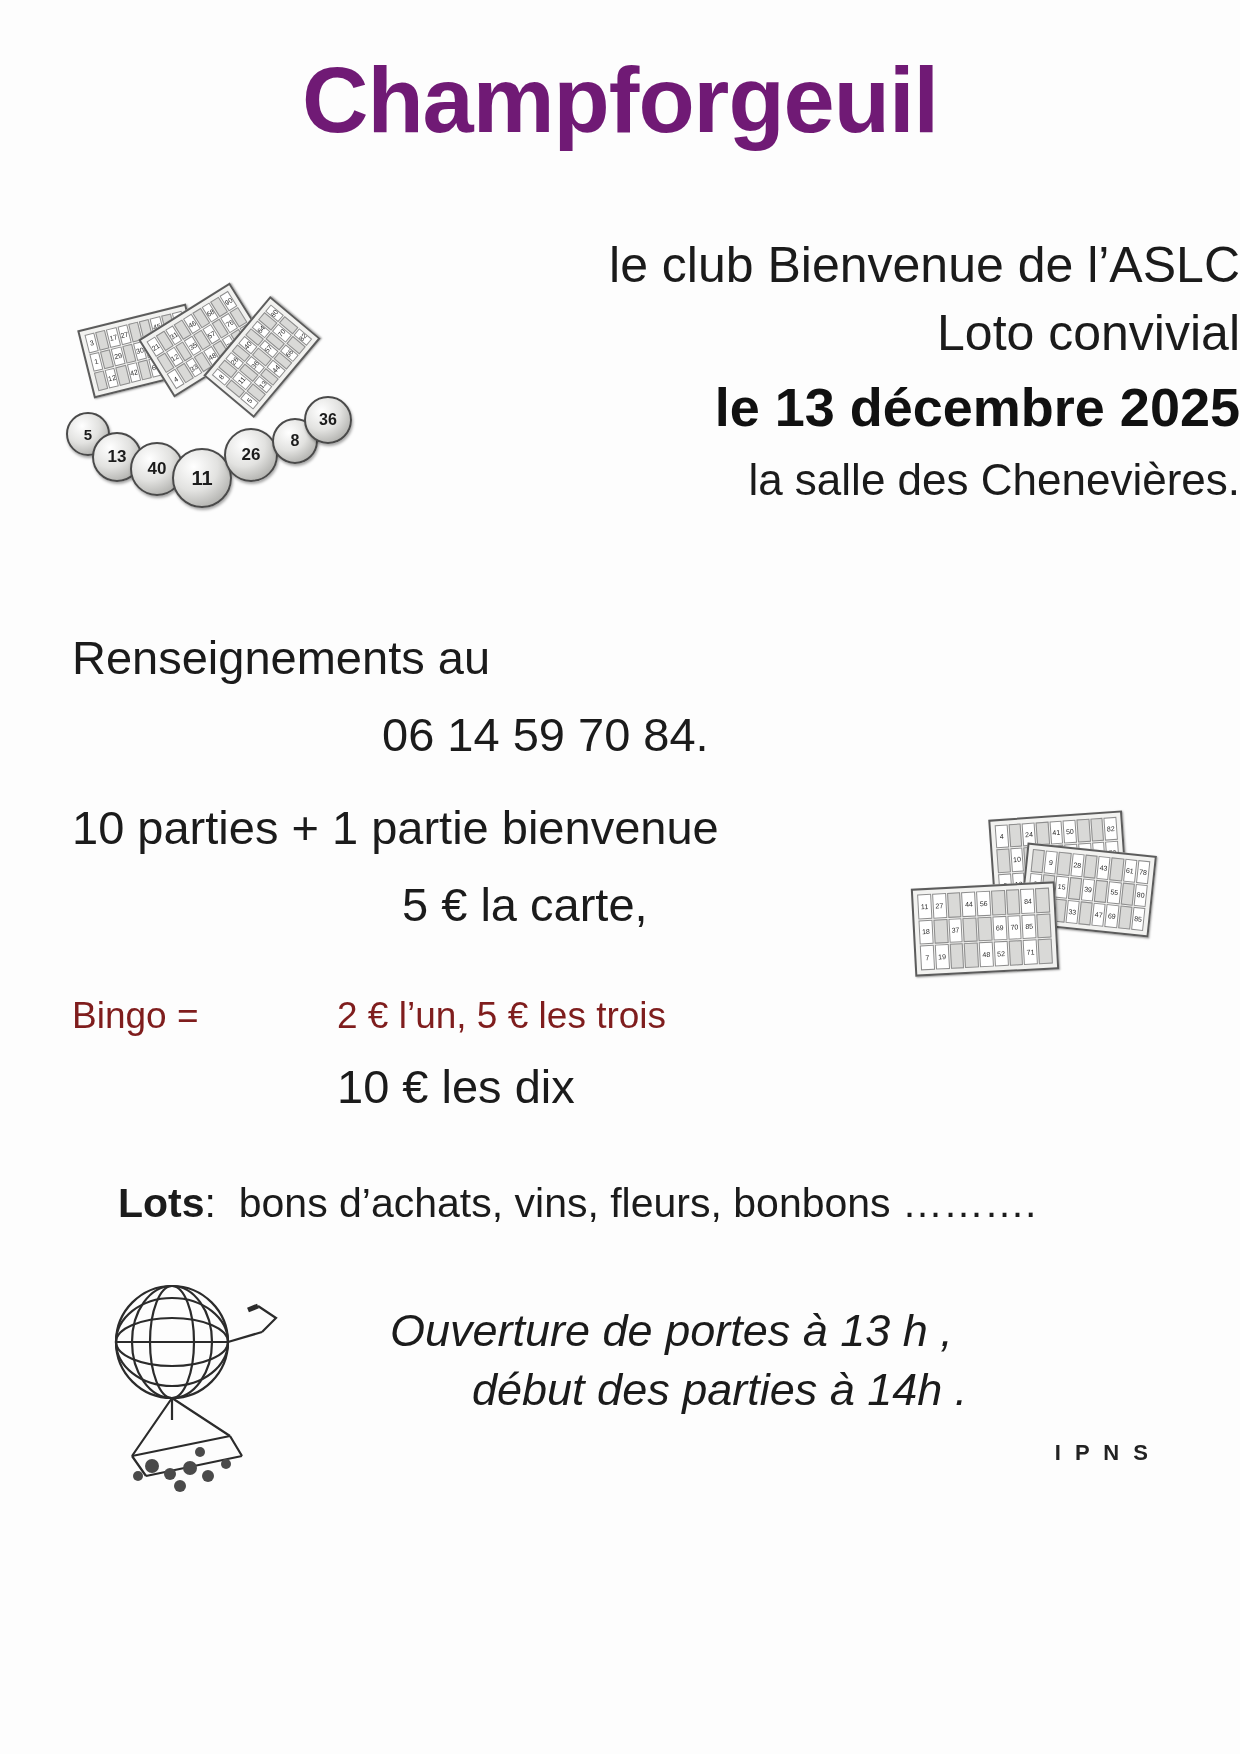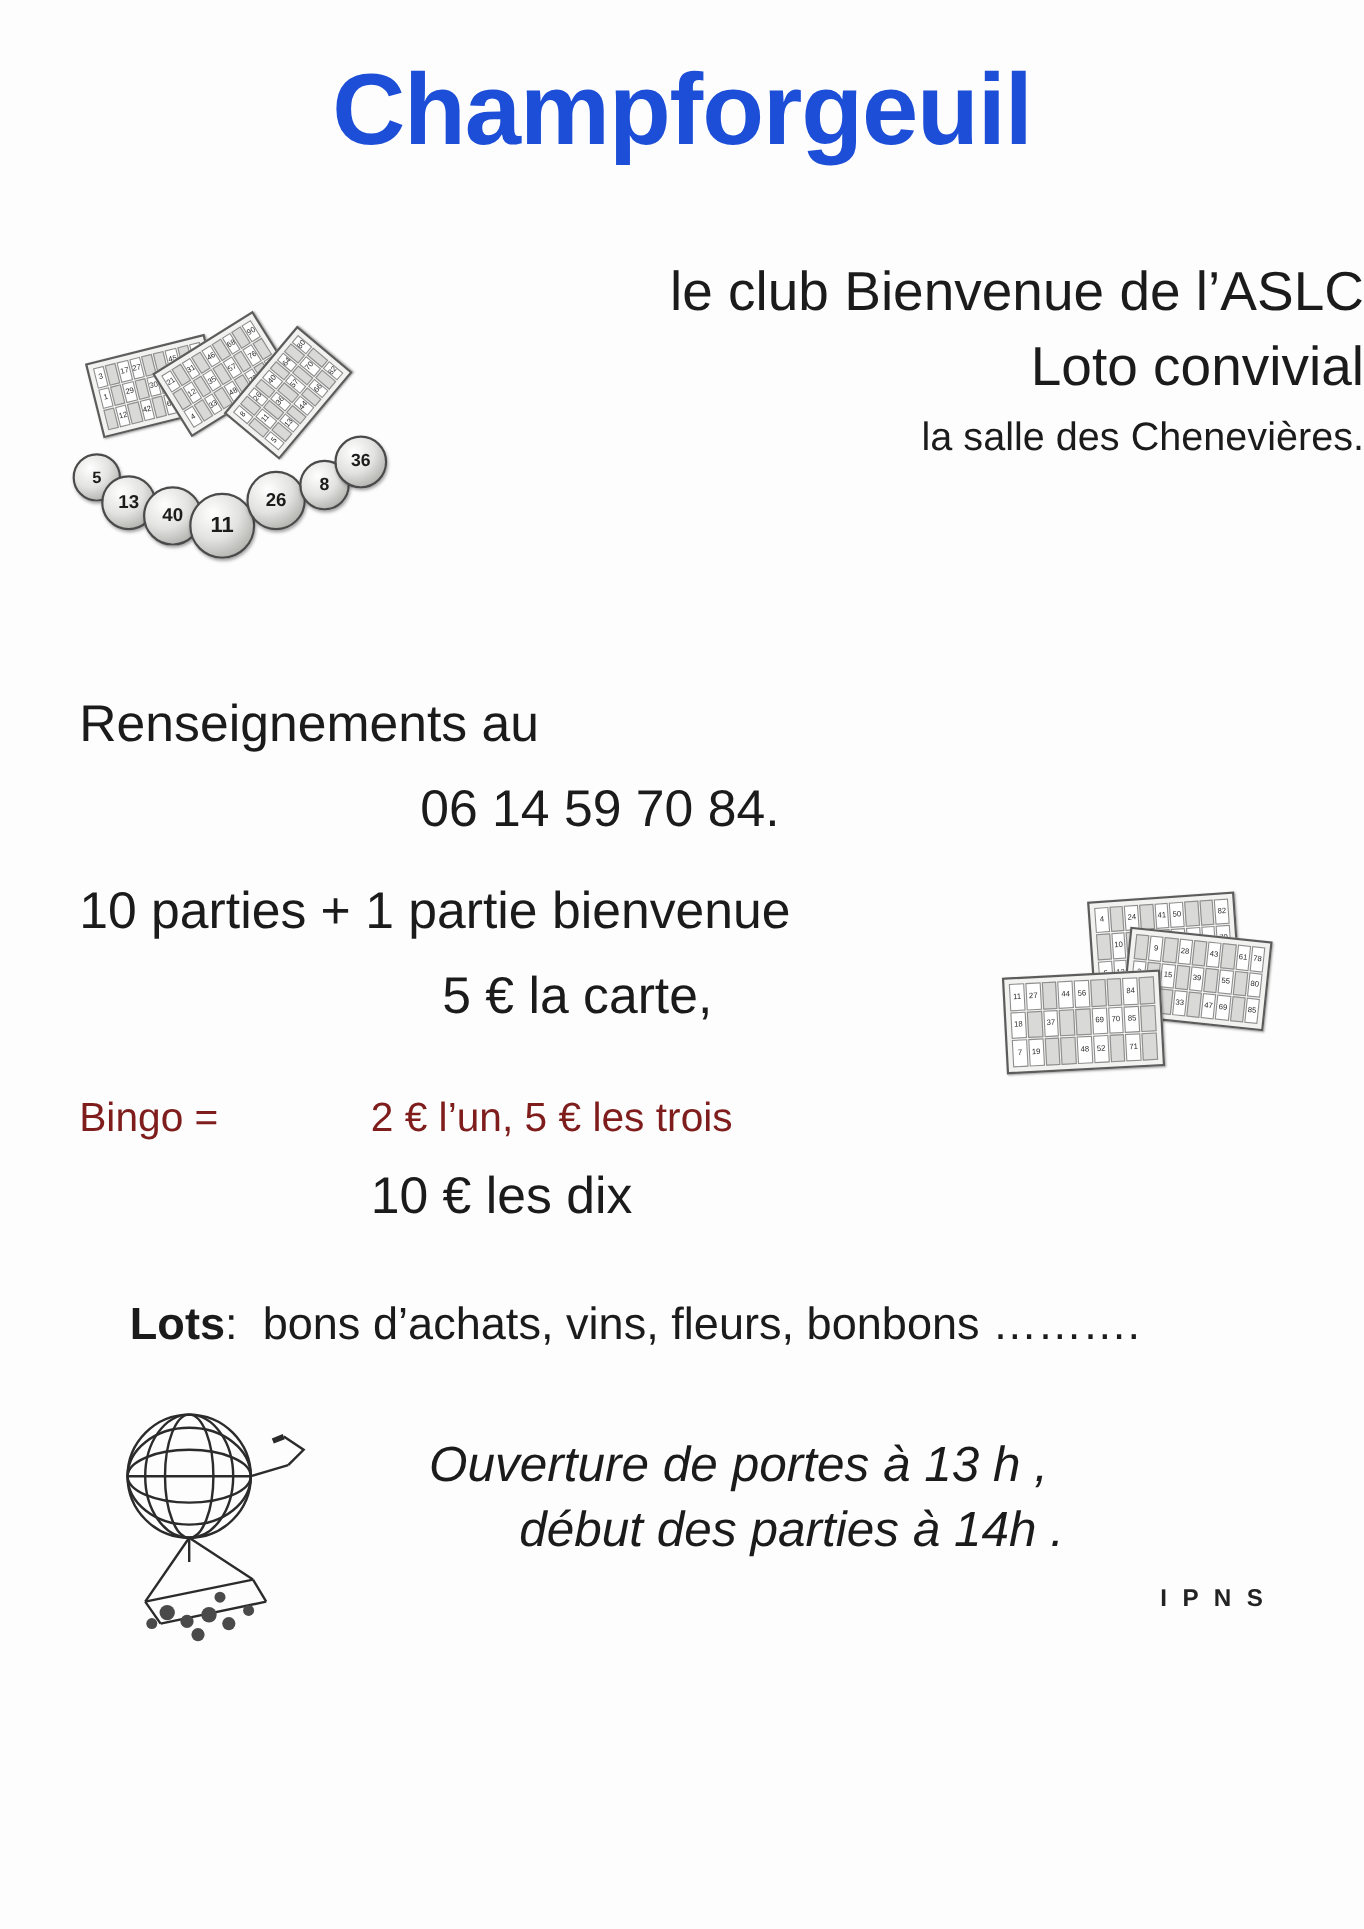--- a/index.html
+++ b/index.html
@@ -26,21 +26,21 @@
   
   .title {
     position: absolute;
     top: 48px;
     left: 0;
     width: 1240px;
     text-align: center;
     font-size: 92px;
     font-weight: bold;
     letter-spacing: -1px;
-    color: #1d4ed8;
+    color: #701a75;
   }
 
   
   .intro {
     position: absolute;
     top: 232px;
     left: 0;
     width: 1240px;
     text-align: right;
   }
@@ -58,21 +58,21 @@
   }
   .intro .line3 {
     font-size: 54px;
     font-weight: bold;
     line-height: 1.35;
     color: #111111;
     padding-left: 50px;
     margin-top: 4px;
   }
   .intro .line4 {
-    font-size: 36px;
+    font-size: 44px;
     line-height: 1.35;
     color: #1b1b1b;
     padding-left: 50px;
     margin-top: 6px;
   }
 
   
   .info {
     position: absolute;
     top: 630px;
@@ -336,20 +336,21 @@
     <div class="ball" style="width:50px;height:50px;left:70px;top:142px;">40</div>
     <div class="ball" style="width:56px;height:56px;left:112px;top:148px;font-size:20px;">11</div>
     <div class="ball" style="width:50px;height:50px;left:164px;top:128px;">26</div>
     <div class="ball" style="width:42px;height:42px;left:212px;top:118px;font-size:16px;">8</div>
     <div class="ball" style="width:44px;height:44px;left:244px;top:96px;font-size:16px;">36</div>
   </div>
 
   <div class="intro">
     <div class="line1">le club Bienvenue de l’ASLC</div>
     <div class="line2">Loto convivial</div>
+    <div class="line3">le 13 décembre 2025</div>
     <div class="line4">la salle des Chenevières.</div>
   </div>
 
   <div class="info">
     <div class="rens">Renseignements au</div>
     <div class="phone">06 14 59 70 84.</div>
   </div>
 
   <div class="art-cards-right">
     <div class="card" style="width:130px;height:80px;left:86px;top:0px;transform:rotate(-4deg);">

